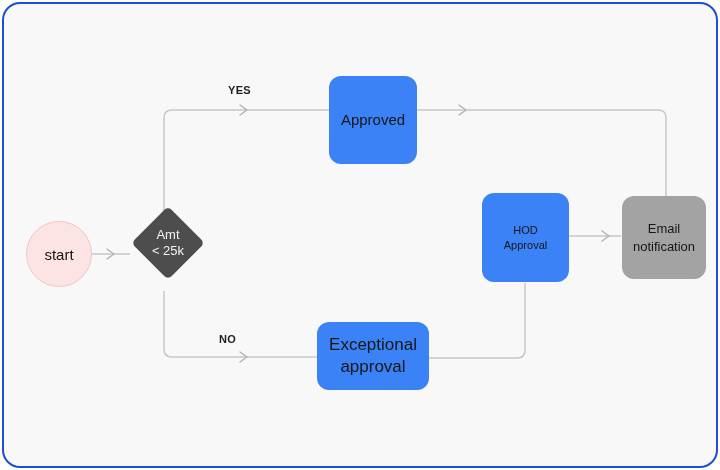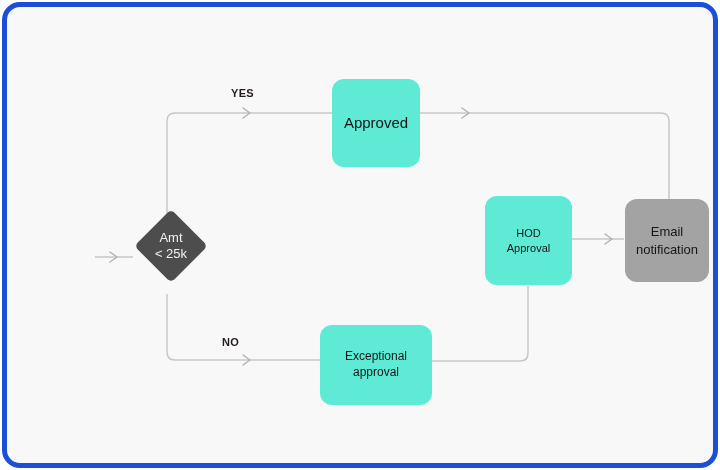--- a/index.html
+++ b/index.html
@@ -1,24 +1,24 @@
 <!DOCTYPE html>
 <html><head>
 <meta charset="utf-8">
 <style>
   html,body{margin:0;padding:0;background:#ffffff;}
   body{width:720px;height:470px;position:relative;font-family:"Liberation Sans","DejaVu Sans",sans-serif;overflow:hidden;}
-  .canvas{position:absolute;left:2px;top:2px;right:2px;bottom:2px;background:#f8f8f8;border:5px solid #1d4ed8;border-radius:18px;}
+  .canvas{position:absolute;left:2px;top:2px;right:2px;bottom:2px;background:#f8f8f8;border:2px solid #1d4ed8;border-radius:18px;}
   .layer{position:absolute;left:0;top:0;width:720px;height:470px;pointer-events:none;}
   .layer *{pointer-events:auto;}
   svg.connectors{position:absolute;left:0;top:0;}
   .node{position:absolute;display:flex;align-items:center;justify-content:center;text-align:center;color:#161616;white-space:pre-line;box-sizing:border-box;}
-  .box{border-radius:12px;background:#5eead4;line-height:1.32;}
+  .box{border-radius:12px;background:#3b82f6;line-height:1.32;}
   .node-approved{left:325px;top:72px;width:88px;height:88px;font-size:15px;}
-  .node-exceptional{left:313px;top:318px;width:112px;height:80px;font-size:12px;}
+  .node-exceptional{left:313px;top:318px;width:112px;height:68px;font-size:17px;}
   .node-hod{left:478px;top:189px;width:87px;height:89px;font-size:11px;}
   .node-email{left:618px;top:192px;width:84px;height:83px;font-size:13px;background:#a3a3a3;}
   .node-start{left:22px;top:217px;width:66px;height:66px;border-radius:50%;background:#fde4e4;border:1px solid #f5c2c2;font-size:15px;}
   .diamond-wrap{position:absolute;left:127px;top:202px;width:74px;height:74px;}
   .diamond-shape{position:absolute;left:11px;top:11px;width:52px;height:52px;background:#4d4d4d;border-radius:5px;transform:rotate(45deg);}
   .diamond-label{position:absolute;left:0;top:0;width:74px;height:74px;display:flex;align-items:center;justify-content:center;text-align:center;color:#f6efef;font-size:13px;line-height:1.2;white-space:pre-line;}
   .edge-label{position:absolute;font-size:11px;font-weight:700;color:#241c1c;letter-spacing:.3px;}
   .edge-label-yes{left:224px;top:80px;}
   .edge-label-no{left:215px;top:329px;}
 </style>
@@ -41,20 +41,21 @@
         <path d="M236,101 L243,106 L236,111"></path>
         <path d="M455,101 L462,106 L455,111"></path>
         <path d="M236,348 L243,353 L236,358"></path>
         <path d="M598,227 L605,232 L598,237"></path>
       </g>
     </svg>
 
     <div class="edge-label edge-label-yes">YES</div>
     <div class="edge-label edge-label-no">NO</div>
 
+    <div class="node node-start">start</div>
 
     <div class="diamond-wrap">
       <div class="diamond-shape"></div>
       <div class="diamond-label">Amt
 &lt; 25k</div>
     </div>
 
     <div class="node box node-approved">Approved</div>
 
     <div class="node box node-exceptional">Exceptional

